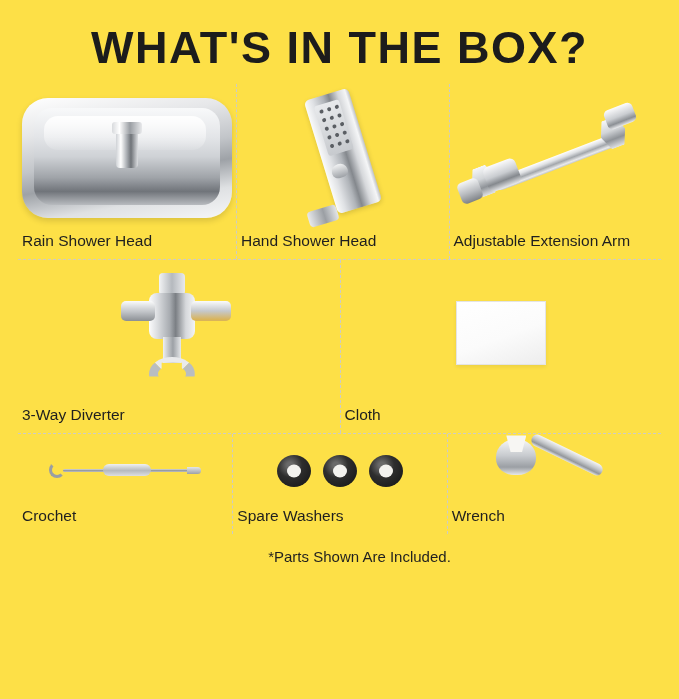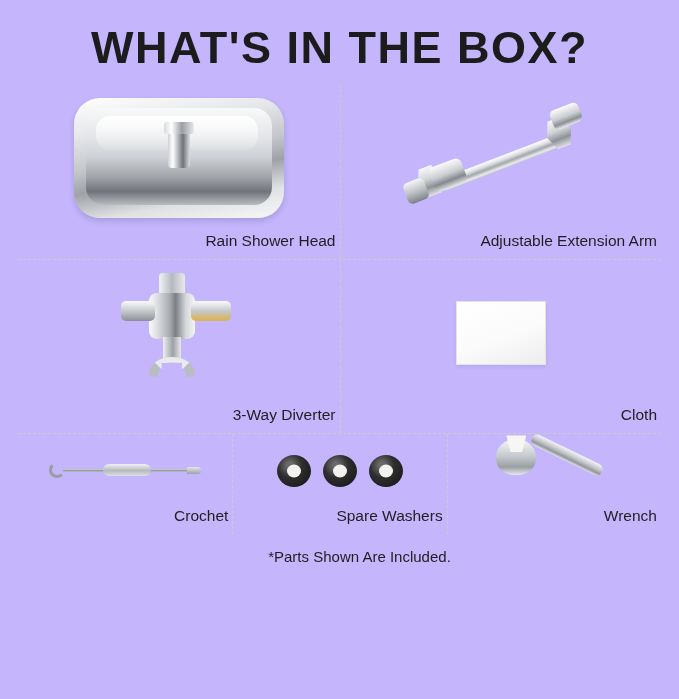--- a/index.html
+++ b/index.html
@@ -11,21 +11,21 @@
     height: 699px;
     background: #f7f6f3;
     font-family: "Liberation Sans", sans-serif;
     color: #2b2b2b;
     overflow: hidden;
   }
   .page {
     position: relative;
     width: 679px;
     height: 699px;
-    background: #c4b5fd;
+    background: #fde047;
     box-sizing: border-box;
   }
   .title {
     text-align: center;
     font-family: "Liberation Sans", sans-serif;
     font-weight: bold;
     font-size: 45px;
     letter-spacing: 1.5px;
     color: #1c1c1c;
     margin: 0;
@@ -42,21 +42,21 @@
     position: relative;
   }
   .row + .row {
     border-top: 1px dashed #cdcbc6;
   }
   .cell {
     flex: 1 1 33.3333%;
     box-sizing: border-box;
     display: flex;
     flex-direction: column;
-    align-items: flex-end;
+    align-items: flex-start;
     justify-content: flex-end;
     position: relative;
     padding: 6px 4px 8px 4px;
   }
   .cell + .cell {
     border-left: 1px dashed #cdcbc6;
   }
   .art {
     flex: 1 1 auto;
     width: 100%;
@@ -359,20 +359,49 @@
           <div class="rain-wrap">
             <div class="rain-outer"></div>
             <div class="rain-inner"></div>
             <div class="rain-sheen"></div>
             <div class="rain-nozzle"></div>
           </div>
         </div>
         <div class="caption">Rain Shower Head</div>
       </div>
 
+      <div class="cell">
+        <div class="art">
+          <div class="hand-wrap">
+            <div class="hand-body">
+              <div class="hand-face"></div>
+              <div class="dots">
+                <i style="left:2px;top:2px"></i>
+                  <i style="left:10px;top:2px"></i>
+                  <i style="left:18px;top:2px"></i>
+                <i style="left:2px;top:11px"></i>
+                  <i style="left:10px;top:11px"></i>
+                  <i style="left:18px;top:11px"></i>
+                <i style="left:2px;top:20px"></i>
+                  <i style="left:10px;top:20px"></i>
+                  <i style="left:18px;top:20px"></i>
+                <i style="left:2px;top:29px"></i>
+                  <i style="left:10px;top:29px"></i>
+                  <i style="left:18px;top:29px"></i>
+                <i style="left:2px;top:38px"></i>
+                  <i style="left:10px;top:38px"></i>
+                  <i style="left:18px;top:38px"></i>
+              </div>
+              <div class="hand-knob"></div>
+            </div>
+            <div class="hand-base"></div>
+          </div>
+        </div>
+        <div class="caption">Hand Shower Head</div>
+      </div>
 
       <div class="cell">
         <div class="art">
           <div class="arm-wrap">
             <div class="arm-bar"></div>
             <div class="arm-hex a"></div>
             <div class="arm-hex b"></div>
             <div class="arm-joint"></div>
             <div class="arm-top"></div>
             <div class="arm-nut"></div>

